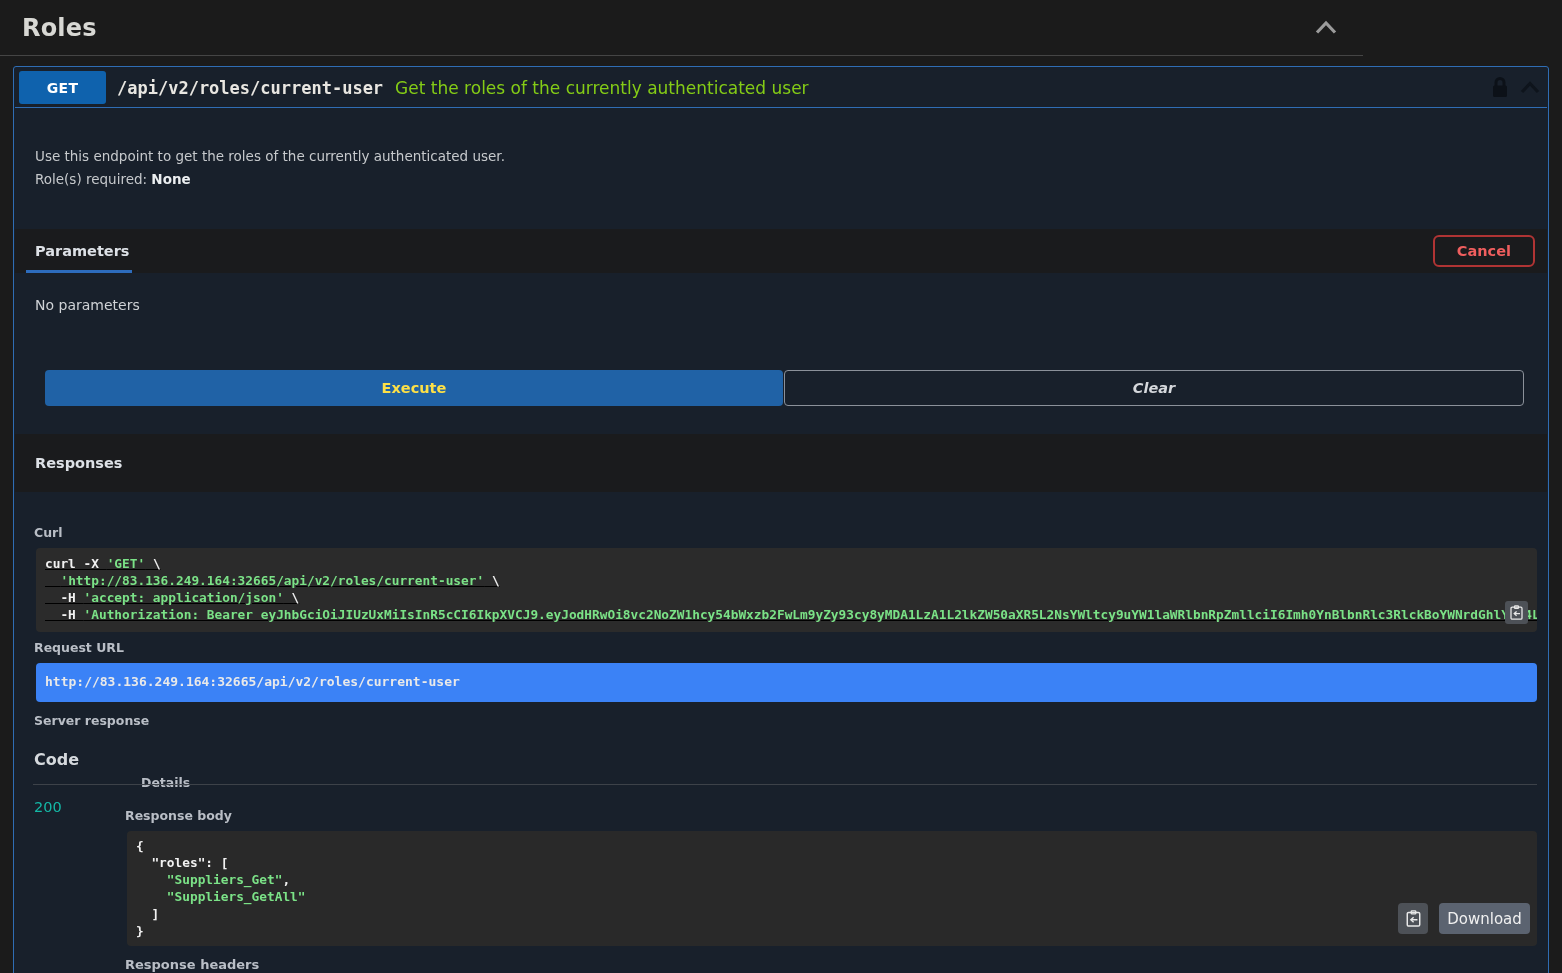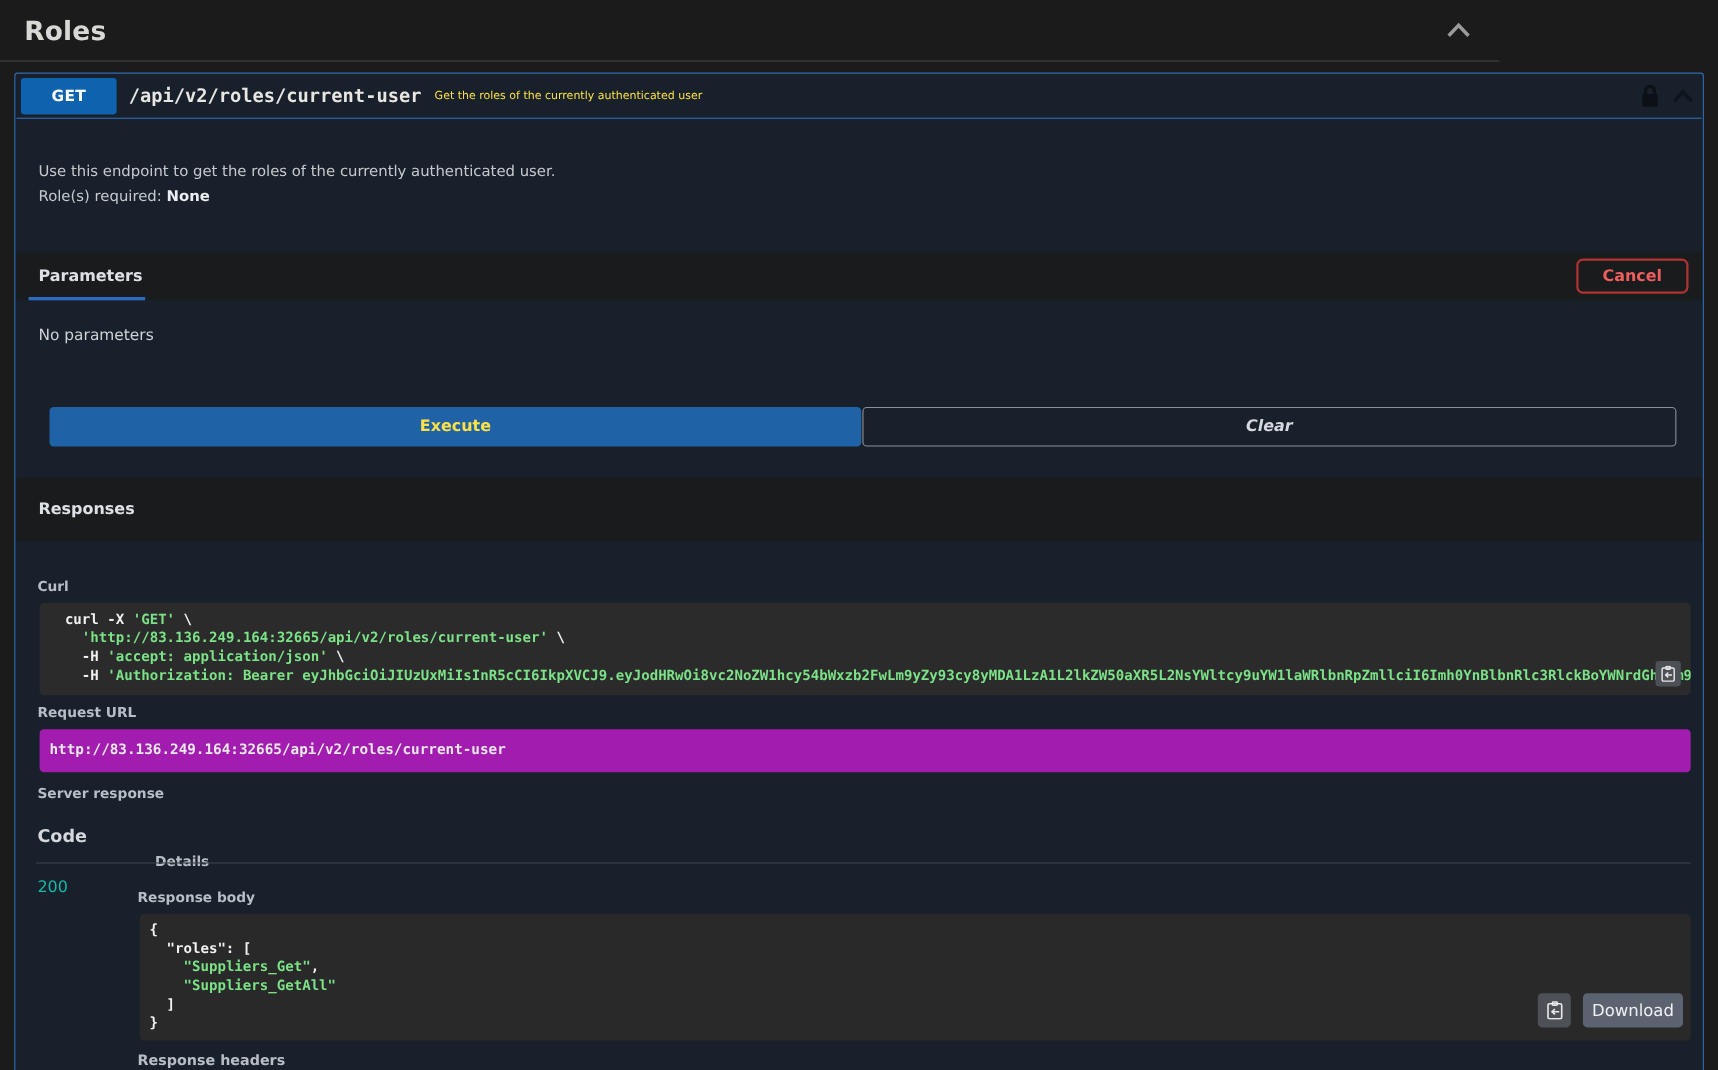--- a/index.html
+++ b/index.html
@@ -29,21 +29,21 @@
   }
   .method-badge {
     width:87px; height:33px; background:#0f62ad; border-radius:3px;
     color:#ffffff; font-size:14px; font-weight:bold; letter-spacing:.3px;
     display:flex; align-items:center; justify-content:center; flex:0 0 auto;
   }
   .op-path {
     margin-left:11px; font-family:"DejaVu Sans Mono", monospace;
     font-size:17px; font-weight:bold; color:#e8e6e1;
   }
-  .op-summary-text { margin-left:12px; font-size:10px; color:#fde047; }
+  .op-summary-text { margin-left:12px; font-size:17px; color:#84cc16; }
   .summary-icons { margin-left:auto; display:flex; align-items:center; gap:11px; padding-right:3px; }
 
   
   .op-desc {
     position:absolute; left:1px; top:42px; width:1532px; height:120px;
     padding:36px 20px 0; font-size:13.5px; line-height:22.5px; color:#c6c9cc;
   }
   .op-desc strong { color:#eceff1; font-weight:bold; }
 
   
@@ -85,22 +85,22 @@
 
   
   .mini-label {
     position:absolute; font-size:12.5px; font-weight:bold; color:#b9bec6; line-height:16px;
   }
   .codeblock {
     position:absolute; left:22px; width:1501px; border-radius:4px;
     font-family:"DejaVu Sans Mono", monospace; font-weight:bold;
     overflow:hidden;
   }
-  .curl-block { top:481px; height:84px; background:#2b2b2b; padding:7px 23px; }
-  .url-block  { top:596px; height:39px; background:#a21caf; padding:11px 9px;
+  .curl-block { top:481px; height:84px; background:#2b2b2b; padding:7px 9px;text-decoration:underline; }
+  .url-block  { top:596px; height:39px; background:#3b82f6; padding:11px 9px;
                 font-size:13px; color:#e9e9e9; }
   .codeline { white-space:pre; font-size:12.8px; line-height:17px; color:#f1f1f1; }
   .tok-str { color:#7be287; }
   .copy-chip {
     position:absolute; width:23px; height:23px; right:9px; bottom:8px;
     background:#4d5157; border:none; border-radius:3px; cursor:pointer;
     display:flex; align-items:center; justify-content:center; padding:0;
   }
 
   .hdr-code { position:absolute; left:20px; top:684px; font-size:16px; font-weight:bold; color:#d5d9dd; line-height:18px; }

